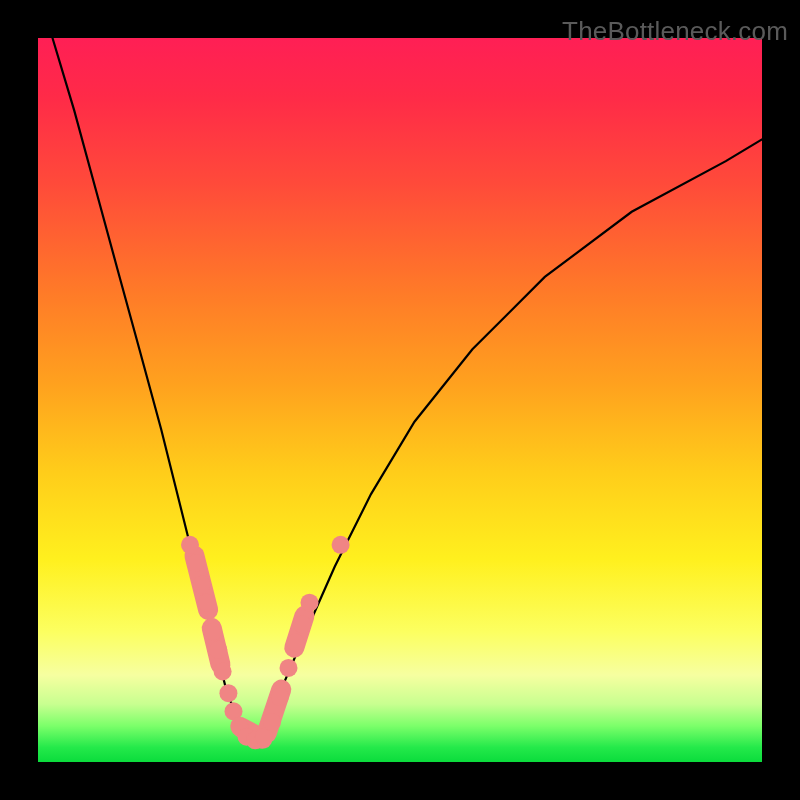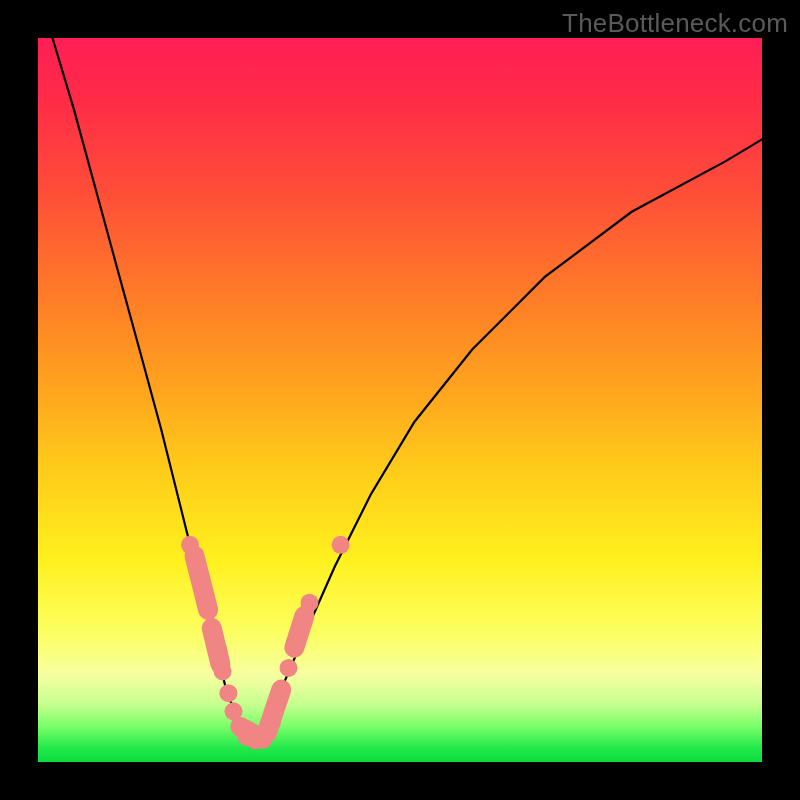--- a/index.html
+++ b/index.html
@@ -36,21 +36,21 @@
       #fcff60 82%,
       #f6ffa0 88%,
       #c8ff90 92%,
       #7cff6a 95%,
       #24e94a 98%,
       #0bdc3c 100%
     );
   }
   .watermark {
     position: absolute;
-    top: 8px;
+    top: 16px;
     right: 12px;
     color: #5a5a5a;
     font-size: 26px;
     font-weight: 500;
     letter-spacing: 0.2px;
     user-select: none;
   }
   svg.curve {
     position: absolute;
     left: 0;

